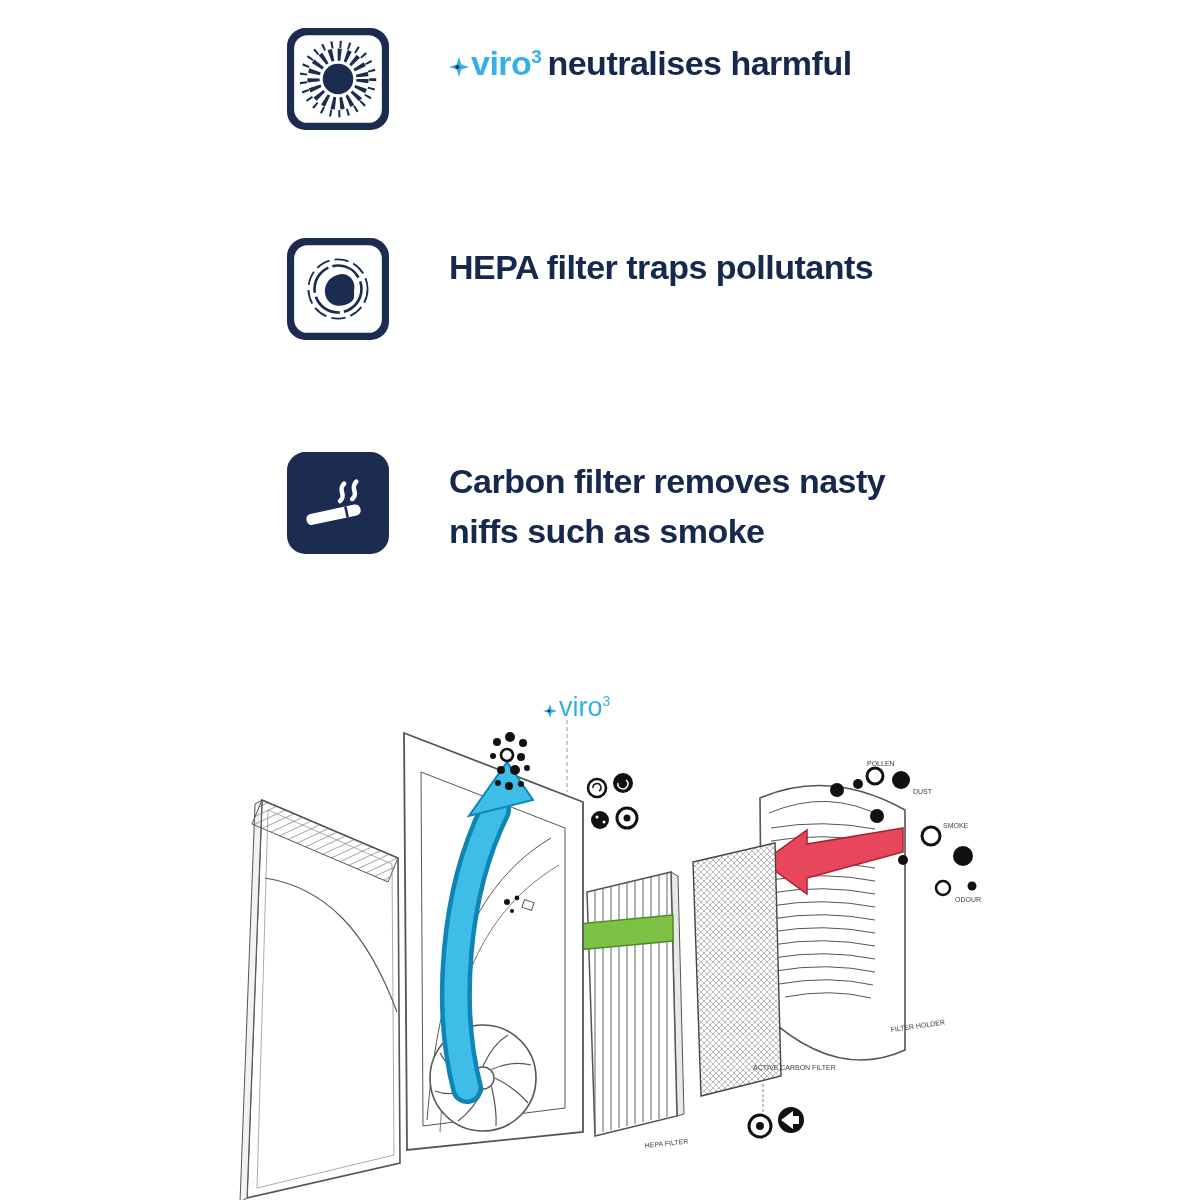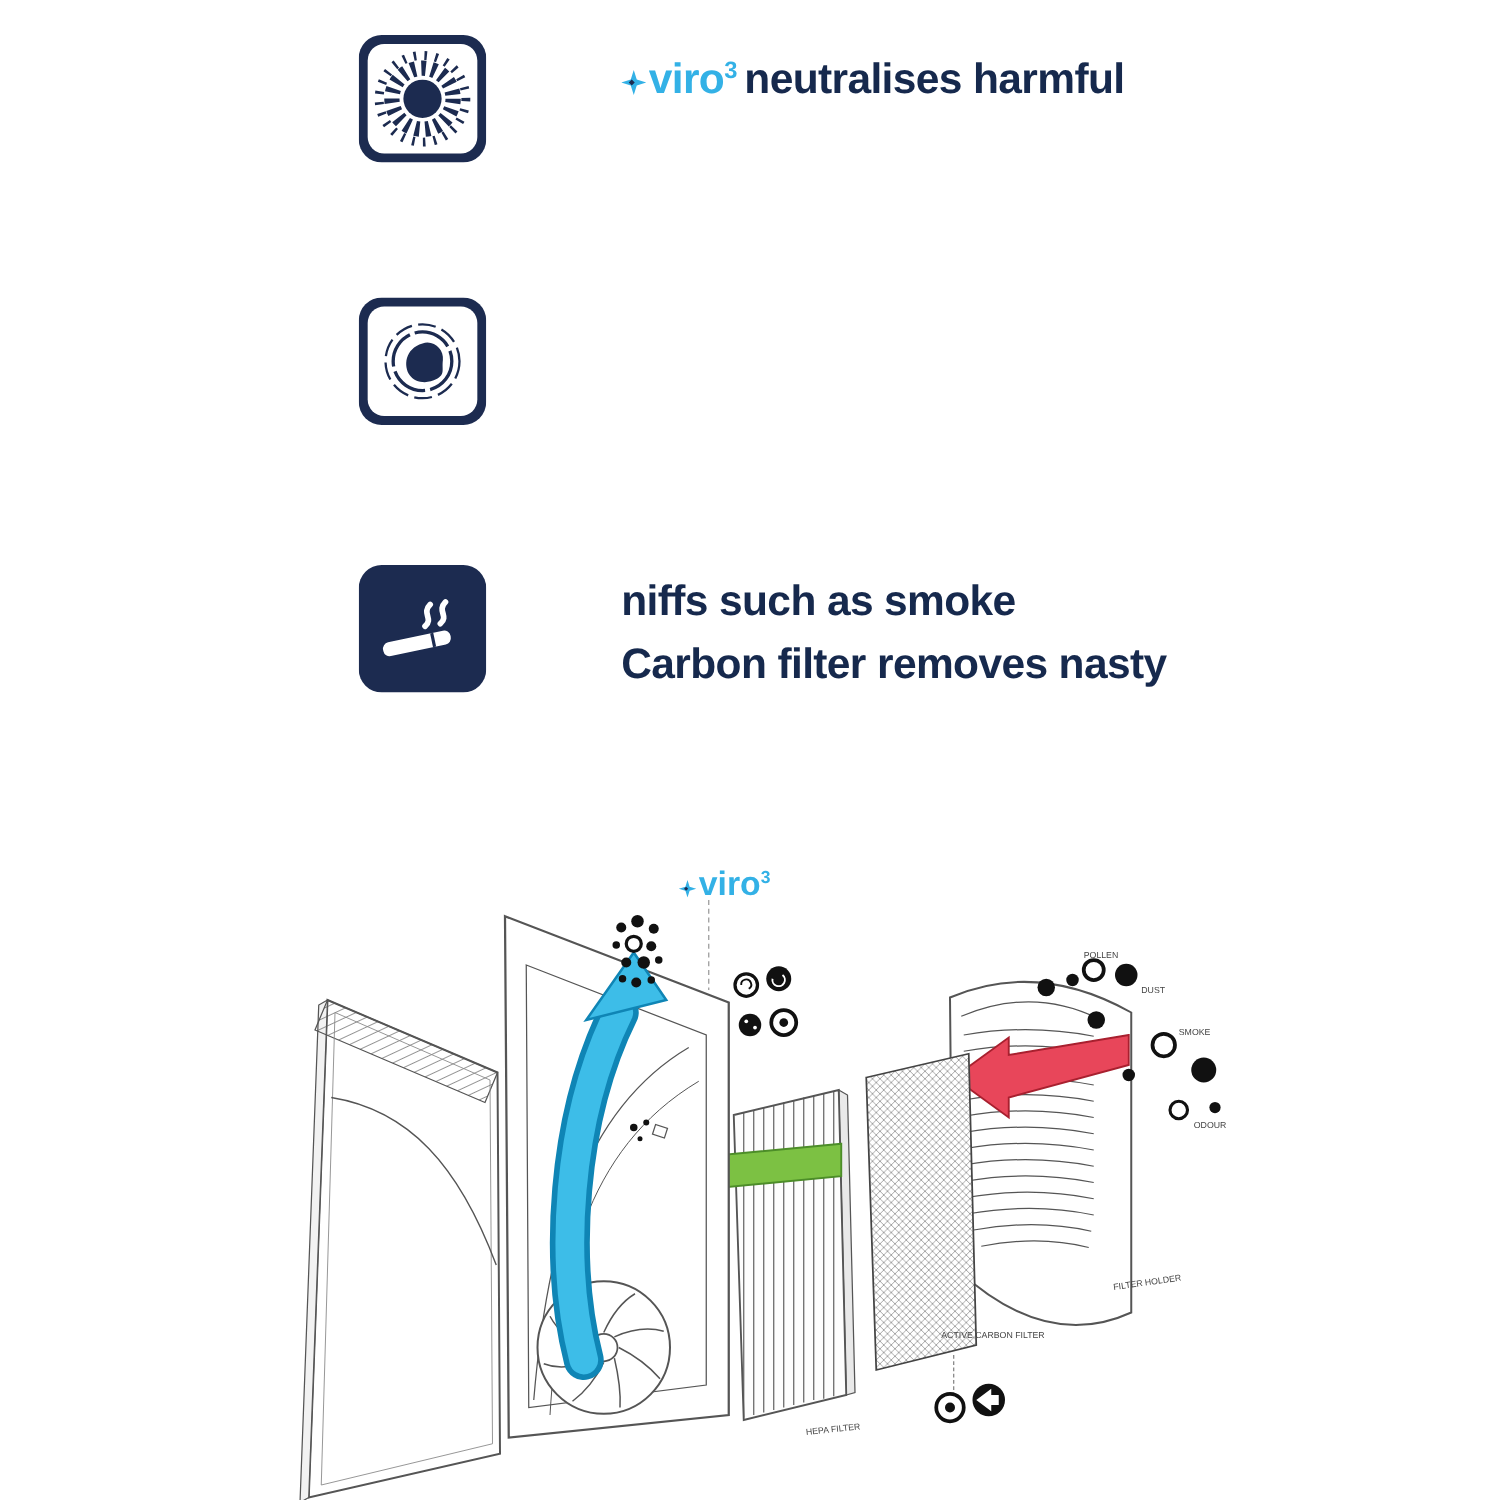--- a/index.html
+++ b/index.html
@@ -1,26 +1,26 @@
 <!DOCTYPE html>
 <html><head>
 <meta charset="utf-8">
 <style>
   html,body{margin:0;padding:0;background:#fff;}
   #canvas{position:relative;width:1200px;height:1200px;background:#ffffff;overflow:hidden;
           font-family:"Liberation Sans", sans-serif;color:#16294d;}
-  .feature{position:absolute;left:287px;display:flex;align-items:flex-start;gap:48px;}
+  .feature{position:absolute;left:287px;display:flex;align-items:flex-start;}
   .tile{width:102px;height:102px;flex:0 0 102px;margin-right:60px;}
   .ftext{padding-top:4px;}
   .fline{font-size:34px;font-weight:600;letter-spacing:-0.5px;line-height:50px;color:#16294d;white-space:nowrap;}
   .brand{color:#33b1e6;font-weight:700;}
   .brand-sup{color:#33b1e6;font-weight:700;font-size:19px;vertical-align:super;margin-right:6px;}
   .spark{display:inline-block;vertical-align:-2px;margin-right:2px;}
   #diagram-wrap{position:absolute;left:215px;top:680px;width:780px;height:520px;}
-  #viro-diagram-label{position:absolute;left:543px;top:692px;font-weight:700;font-size:27px;color:#33b1e6;}
+  #viro-diagram-label{position:absolute;left:543px;top:692px;font-weight:400;font-size:27px;color:#33b1e6;}
   #viro-diagram-label sup{font-size:14px;}
   .dlabel{font-size:7px;fill:#444;font-family:"Liberation Sans",sans-serif;}
 </style>
 </head>
 <body>
 
 <div id="canvas">
 
   <div class="feature" style="top:28px">
     <div class="tile">
@@ -48,38 +48,39 @@
     <div class="tile">
       <svg viewBox="0 0 100 100" width="102" height="102">
         <rect x="0" y="0" width="100" height="100" rx="18" fill="#1c2b50"></rect>
         <rect x="7" y="7" width="86" height="86" rx="13" fill="#ffffff"></rect>
         <path d="M50,36 c9,-3 17,5 16,13 c-1,8 2,11 -5,15 c-7,4 -17,3 -21,-3 c-5,-7 -4,-21 10,-25 z" fill="#1c2b50"></path>
         <circle cx="50" cy="50" r="23" fill="none" stroke="#1c2b50" stroke-width="2.6" stroke-dasharray="30 4"></circle>
         <circle cx="50" cy="50" r="29" fill="none" stroke="#1c2b50" stroke-width="1.8" stroke-dasharray="14 5"></circle>
       </svg>
     </div>
     <div class="ftext">
+      <div class="fline">HEPA filter traps pollutants</div>
     </div>
   </div>
 
   <div class="feature" style="top:452px">
     <div class="tile">
       <svg viewBox="0 0 100 100" width="102" height="102">
         <rect x="0" y="0" width="100" height="100" rx="18" fill="#1c2b50"></rect>
         <g transform="rotate(-12 50 58)">
           <rect x="18" y="55" width="54" height="11" rx="5" fill="#ffffff"></rect>
           <line x1="58" y1="55" x2="58" y2="66" stroke="#1c2b50" stroke-width="2.5"></line>
         </g>
         <path d="M64,46 c7,-6 -3,-10 4,-17" fill="none" stroke="#ffffff" stroke-width="4.5" stroke-linecap="round"></path>
         <path d="M52,48 c7,-6 -3,-10 4,-17" fill="none" stroke="#ffffff" stroke-width="4.5" stroke-linecap="round"></path>
       </svg>
     </div>
     <div class="ftext">
+      <div class="fline">Carbon filter removes nasty</div>
       <div class="fline">niffs such as smoke</div>
-      <div class="fline">Carbon filter removes nasty</div>
     </div>
   </div>
 
   <div id="viro-diagram-label">
     <span class="spark">
       <svg width="14" height="14" viewBox="0 0 20 20">
         <path d="M10,0 L12.4,7.6 L20,10 L12.4,12.4 L10,20 L7.6,12.4 L0,10 L7.6,7.6 Z" fill="#33b1e6"></path>
         <path d="M6,10 l2.4,-2.4 2.4,2.4 -2.4,2.4 Z" fill="#1c2b50"></path>
       </svg>
     </span><span>viro</span><sup>3</sup>

